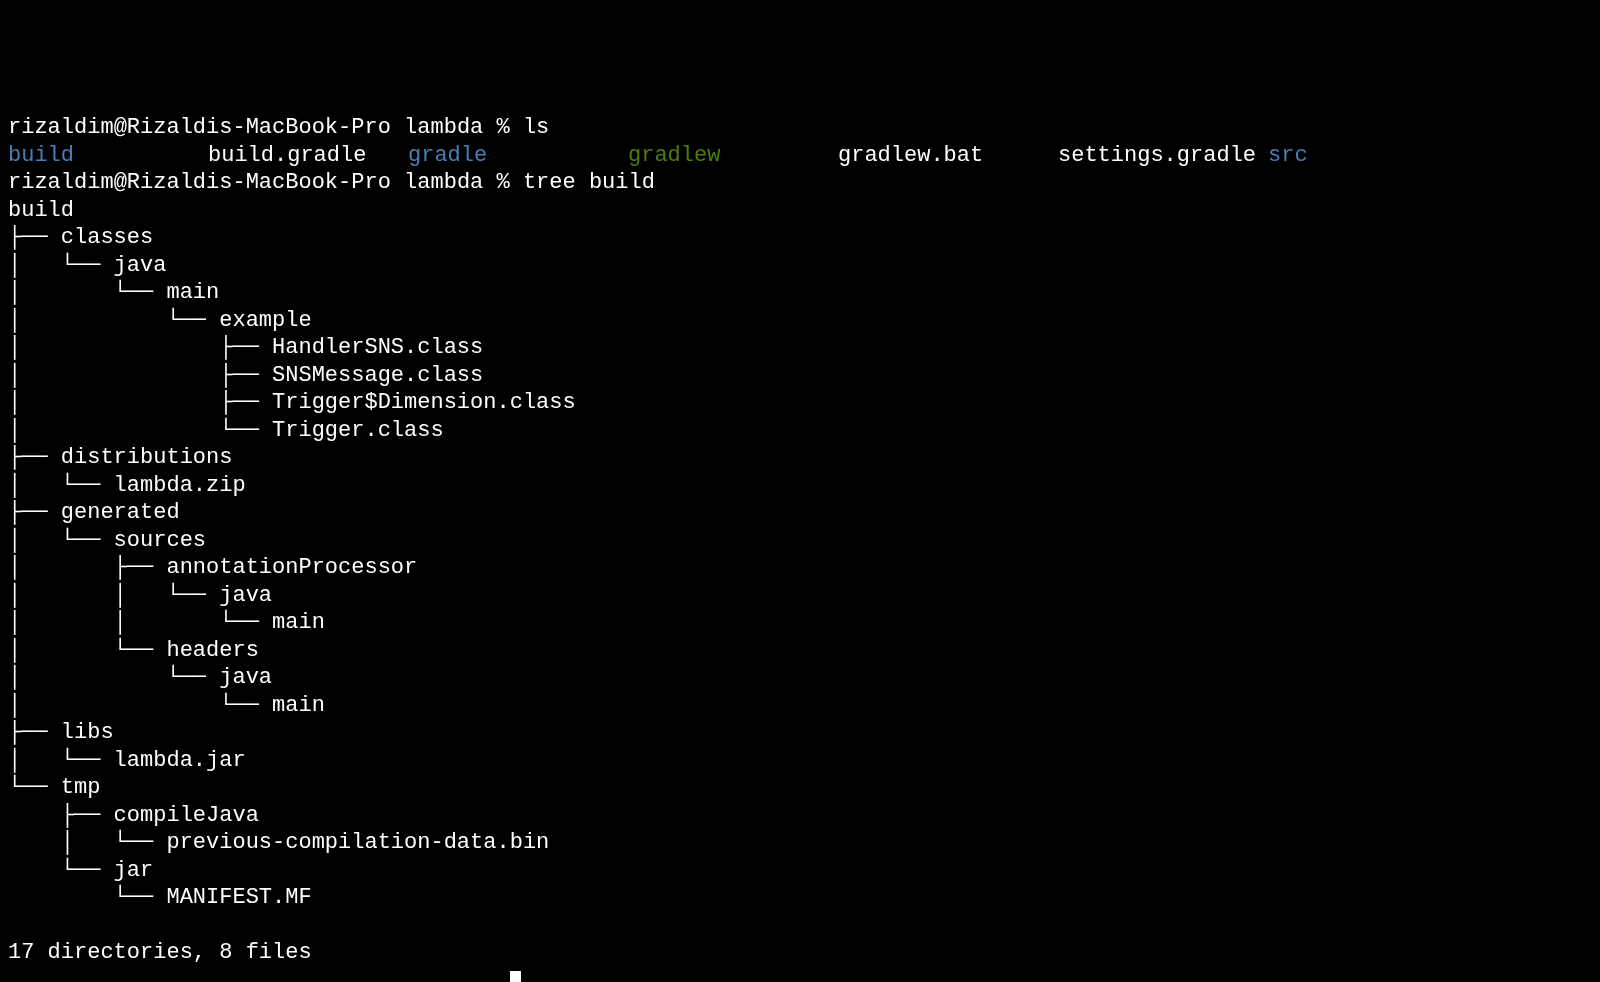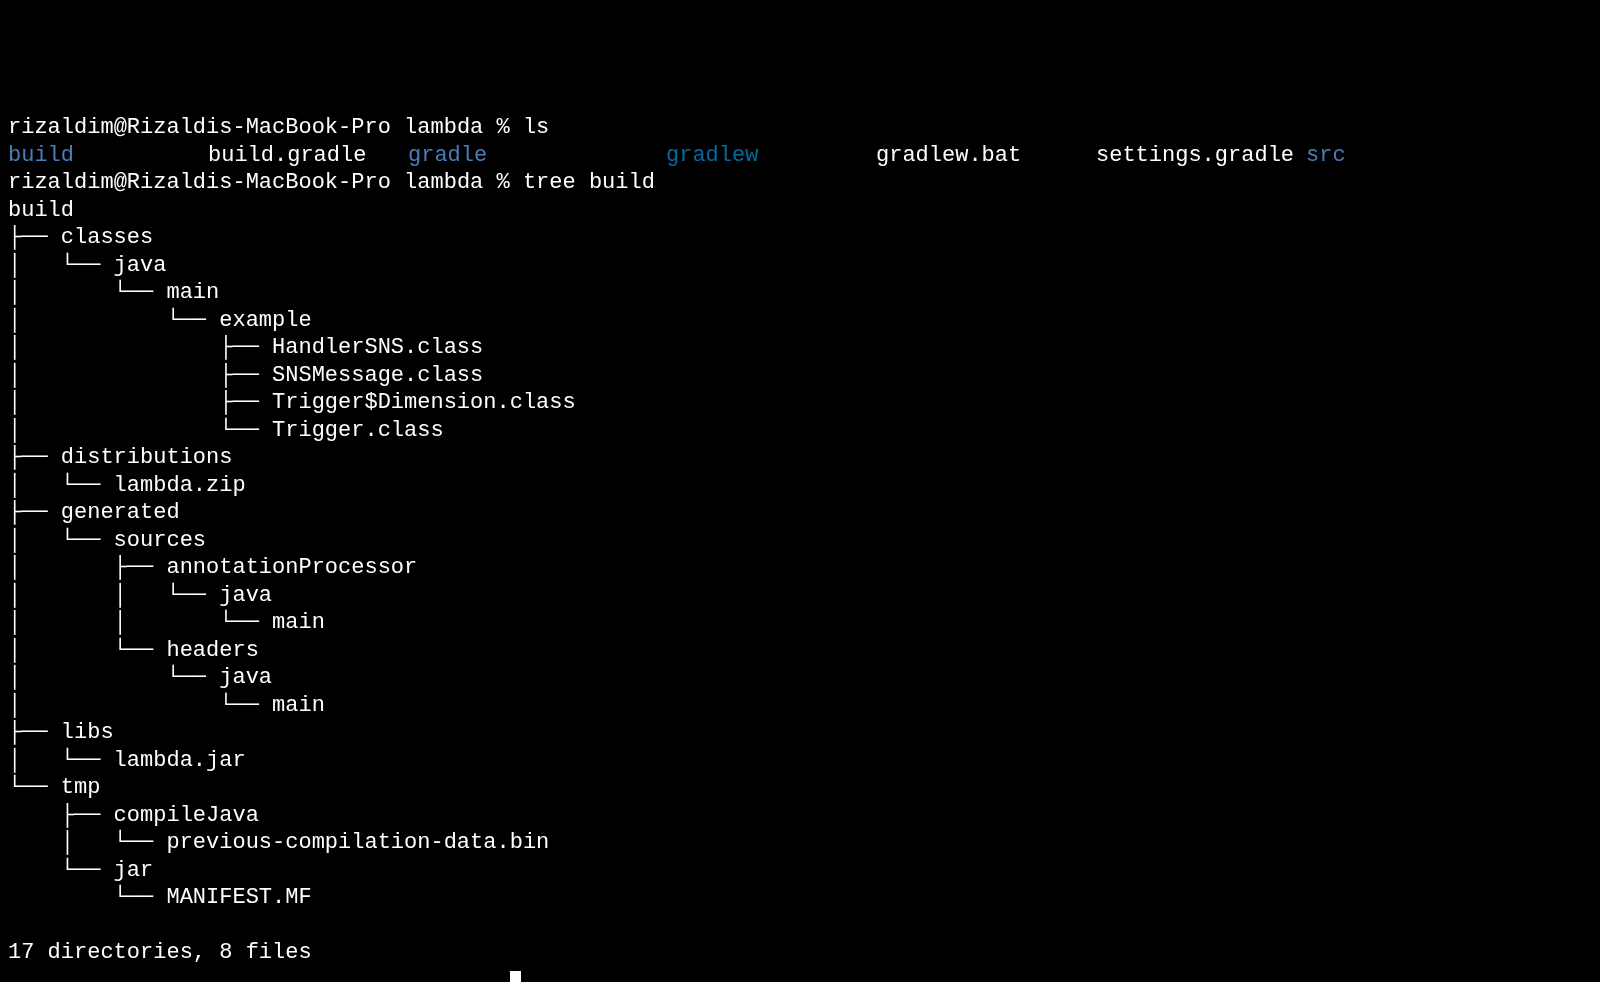--- a/index.html
+++ b/index.html
@@ -16,22 +16,21 @@
       padding: 4px 8px;
       width: 1600px;
       height: 982px;
       overflow: hidden;
       white-space: pre;
     }
     .dir-blue {
       color: #4a7eb8;
     }
     .exec-red {
-      color: #0369a1;
-      margin-left: 38px;
+      color: #4d7c0f;
     }
     .ls-row {
       display: flex;
     }
     .ls-item {
       display: inline-block;
     }
     .cursor {
       display: inline-block;
       width: 11px;

